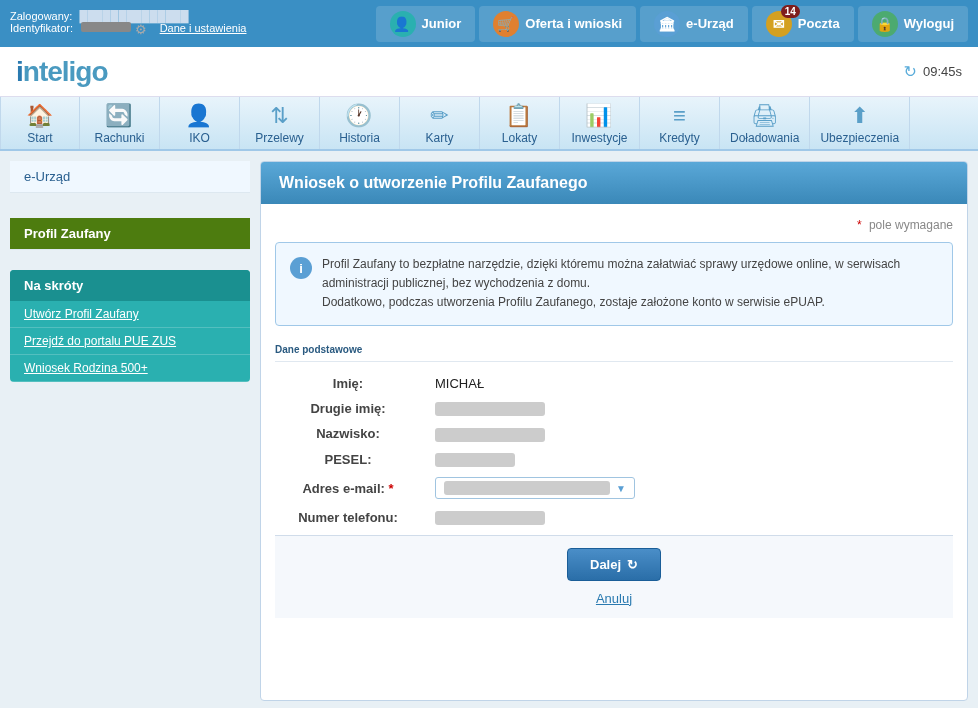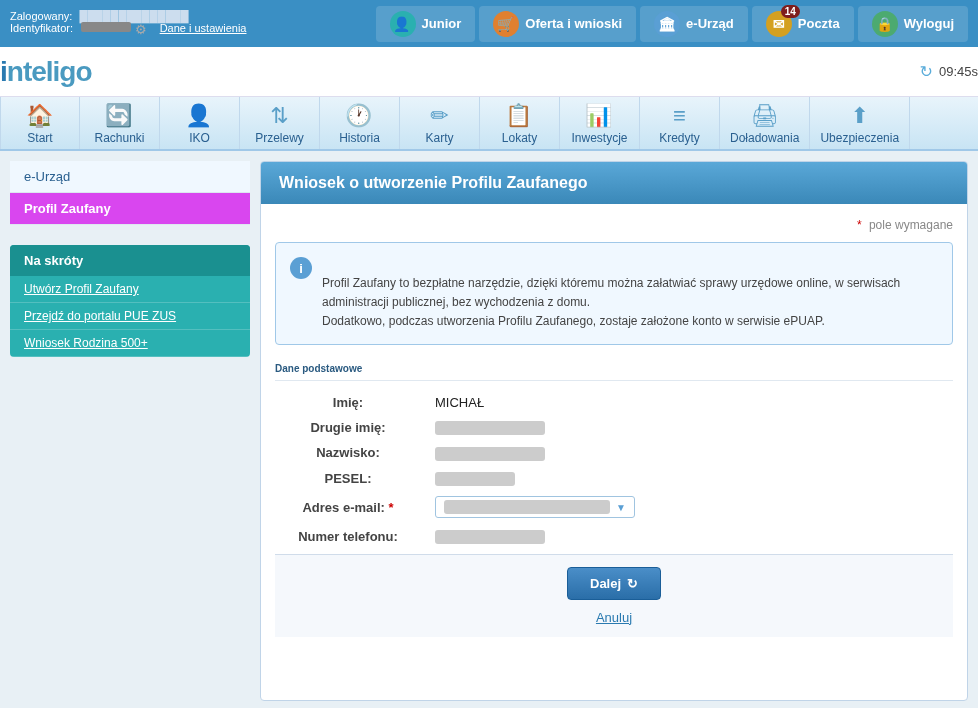--- a/index.html
+++ b/index.html
@@ -58,21 +58,21 @@
       font-size: 10px;
       padding: 1px 4px;
       font-weight: bold;
     }
 
     
     .logo-bar {
       background: #fff;
       display: flex;
       align-items: center;
-      padding: 8px 0;
+      padding: 8px 16px;
       height: 50px;
       border-bottom: 1px solid #dde;
       position: relative;
     }
     .logo-text {
       font-size: 28px;
       color: #2a7ab0;
       font-weight: bold;
       letter-spacing: -1px;
     }
@@ -124,23 +124,24 @@
     }
     .sidebar-item {
       padding: 8px 14px;
       cursor: pointer;
       color: #2a6090;
       font-size: 13px;
       border-bottom: 1px solid #dde8f0;
       background: #f0f8ff;
     }
     .sidebar-item.active {
-      background: #d946ef;
-      color: #fff;
-      font-weight: bold;
+      background: #4d7c0f;
+      color: #fff;
+      font-weight: bold;
+      margin-top: 25px;
     }
     .shortcuts-box {
       margin-top: 20px;
       background: #2ab0b0;
       border-radius: 4px;
       overflow: hidden;
     }
     .shortcuts-title {
       background: #1a9090;
       color: #fff;
@@ -198,21 +199,21 @@
       width: 22px; height: 22px;
       border-radius: 50%;
       background: #5a9fd4;
       color: #fff;
       display: flex; align-items: center; justify-content: center;
       font-weight: bold;
       font-size: 13px;
       flex-shrink: 0;
       margin-top: 2px;
     }
-    .info-text { color: #444; font-size: 12px; line-height: 1.6; margin-top: 19px; }
+    .info-text { color: #444; font-size: 12px; line-height: 1.6; }
 
     
     .section-title {
       font-size: 10px;
       font-weight: bold;
       color: #2a5a80;
       margin-bottom: 14px;
       border-bottom: 1px solid #e0e8f0;
       padding-bottom: 6px;
     }

